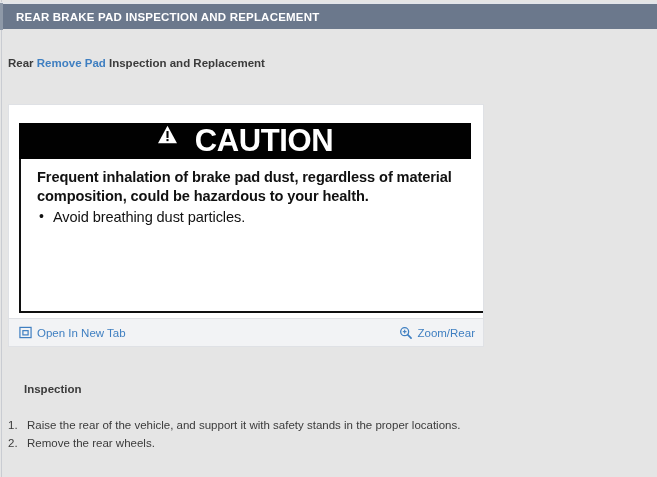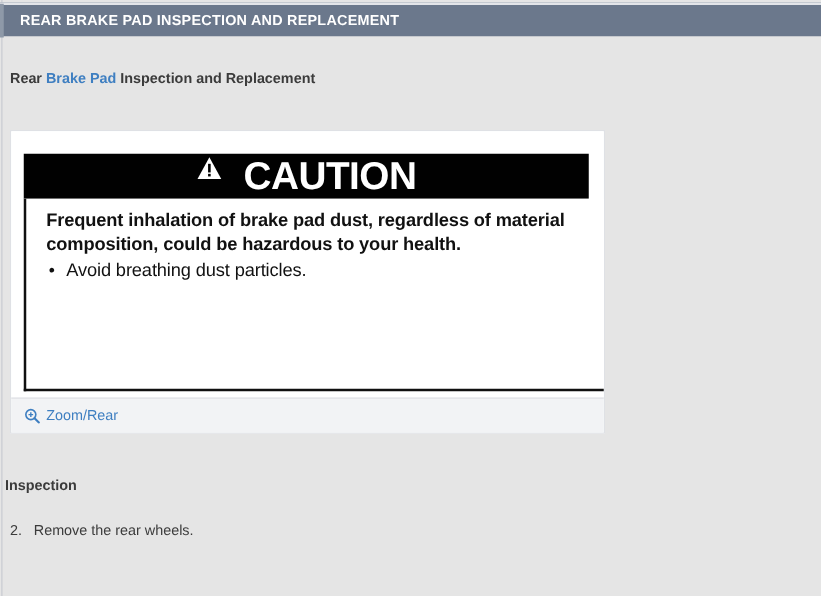--- a/index.html
+++ b/index.html
@@ -212,21 +212,21 @@
   .toolbar-icon {
     display: block;
     width: 13px;
     height: 13px;
     flex: 0 0 auto;
   }
 
   
   #inspection-heading {
     position: absolute;
-    left: 4px;
+    left: 24px;
     top: 383px;
     font-size: 11.5px;
     font-weight: bold;
     color: #3b3b3b;
   }
   #inspection-list {
     position: absolute;
     left: 8px;
     top: 416px;
     width: 645px;
@@ -251,21 +251,21 @@
 
 <div id="page">
 
   <div id="page-left-rule"></div>
 
   <div id="title-bar">
     <div id="title-bar-accent"></div>
     <div id="title-text">REAR BRAKE PAD INSPECTION AND REPLACEMENT</div>
   </div>
 
-  <div id="subtitle"><span>Rear </span><span class="inline-link">Brake Pad</span><span> Inspection and Replacement</span></div>
+  <div id="subtitle"><span>Rear </span><span class="inline-link">Remove Pad</span><span> Inspection and Replacement</span></div>
 
   <div id="figure-panel">
 
     <div id="figure-image-area">
 
       <div id="caution-graphic">
 
         <div id="caution-banner">
           <div id="caution-banner-inner">
             <svg id="caution-triangle-icon" viewBox="0 0 24 22" aria-hidden="true">
@@ -282,35 +282,45 @@
           <ul id="caution-bullets">
             <li>Avoid breathing dust particles.</li>
           </ul>
         </div>
 
       </div>
     </div>
 
     <div id="figure-toolbar">
 
+      <div class="toolbar-link">
+        <svg class="toolbar-icon" viewBox="0 0 14 14" aria-hidden="true">
+          <rect x="1" y="1.5" width="12" height="11" fill="none" stroke="#3f7fc1" stroke-width="1.3"></rect>
+          <rect x="4.2" y="5" width="5.6" height="4.6" fill="none" stroke="#3f7fc1" stroke-width="1.3"></rect>
+        </svg>
+        <span>Open In New Tab</span>
+      </div>
 
       <div class="toolbar-link">
         <svg class="toolbar-icon" viewBox="0 0 14 14" aria-hidden="true">
           <circle cx="6.1" cy="6.1" r="4.3" fill="none" stroke="#3f7fc1" stroke-width="1.4"></circle>
           <line x1="9.3" y1="9.3" x2="13" y2="13" stroke="#3f7fc1" stroke-width="1.8" stroke-linecap="round"></line>
           <line x1="4.1" y1="6.1" x2="8.1" y2="6.1" stroke="#3f7fc1" stroke-width="1.2"></line>
           <line x1="6.1" y1="4.1" x2="6.1" y2="8.1" stroke="#3f7fc1" stroke-width="1.2"></line>
         </svg>
         <span>Zoom/Rear</span>
       </div>
 
     </div>
   </div>
 
   <div id="inspection-heading">Inspection</div>
 
   <ol id="inspection-list">
     <li>
+      <span class="li-num">1.</span><span>Raise the rear of the vehicle, and support it with safety stands in the proper locations.</span>
+    </li>
+    <li>
       <span class="li-num">2.</span><span>Remove the rear wheels.</span>
     </li>
   </ol>
 
 </div>
 
 </body></html>

